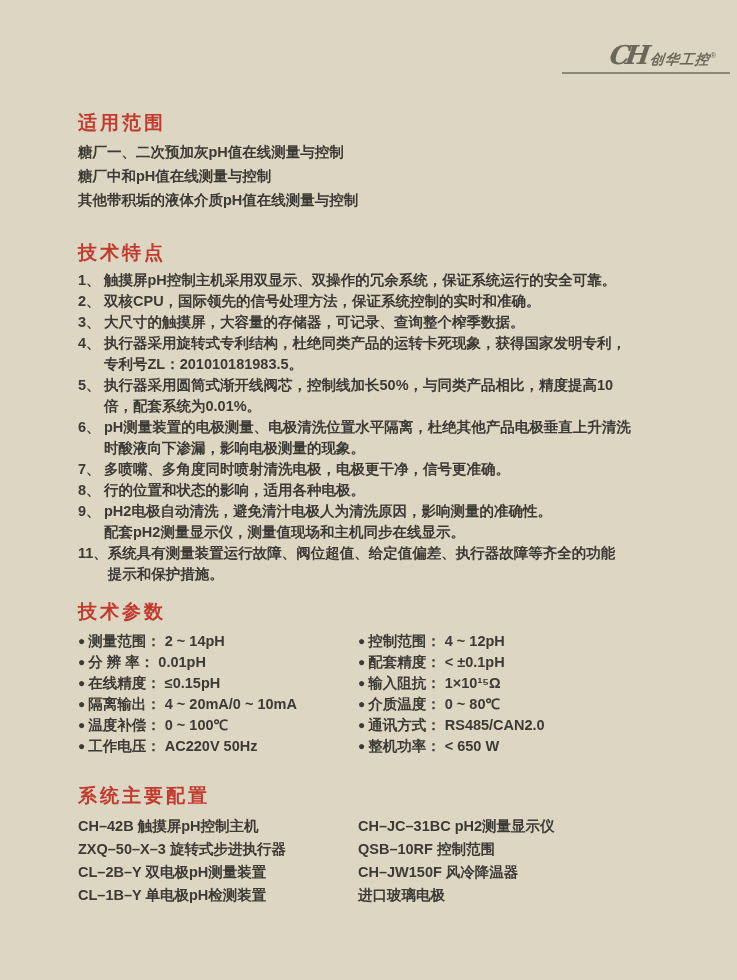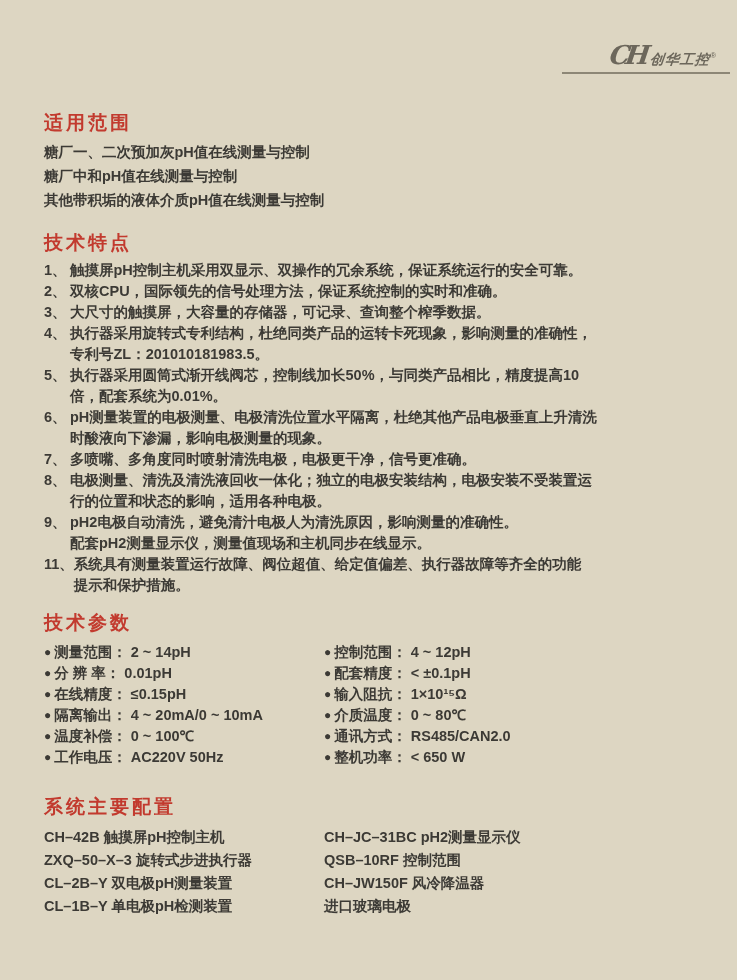--- a/index.html
+++ b/index.html
@@ -27,32 +27,32 @@
     font-size:14px;font-weight:bold;font-style:italic;
     letter-spacing:1px;
     display:inline-block;transform:skewX(-6deg);
   }
   .logo-reg{font-size:8px;vertical-align:super;}
   .header-rule{
     position:absolute;top:72px;left:562px;
     width:168px;height:2px;background:#8d8776;
   }
   
-  .content{position:absolute;left:44px;top:110px;width:648px;}
+  .content{position:absolute;left:78px;top:110px;width:648px;}
   .sec-title{
     color:#c23a2e;font-size:19px;font-weight:bold;
     letter-spacing:3px;line-height:26px;margin:0;
   }
   
   .scope-lines{margin-top:4px;}
   .scope-line{
     font-size:14.5px;font-weight:bold;line-height:24px;white-space:nowrap;
   }
   
-  .features-title{margin-top:18px;}
+  .features-title{margin-top:28px;}
   .feat-list{list-style:none;margin:4px 0 0 0;padding:0;}
   .feat{display:flex;font-size:14.5px;font-weight:bold;line-height:21px;}
   .fnum{flex:0 0 auto;min-width:26px;white-space:nowrap;}
   .ftext{flex:1;}
   .fline{display:block;white-space:nowrap;}
   
   .params-title{margin-top:14px;}
   .param-grid{display:grid;grid-template-columns:280px 1fr;margin-top:6px;}
   .prow{font-size:14.5px;font-weight:bold;line-height:21px;white-space:nowrap;}
   .bullet{font-size:12px;margin-right:3px;vertical-align:1px;}
@@ -97,21 +97,21 @@
       </li>
       <li class="feat">
         <span class="fnum">3、</span>
         <span class="ftext">
             <span class="fline">大尺寸的触摸屏，大容量的存储器，可记录、查询整个榨季数据。</span>
           </span>
       </li>
       <li class="feat">
         <span class="fnum">4、</span>
         <span class="ftext">
-            <span class="fline">执行器采用旋转式专利结构，杜绝同类产品的运转卡死现象，影响测量的准确性，</span>
+            <span class="fline">执行器采用旋转式专利结构，杜绝同类产品的运转卡死现象，获得国家发明专利，</span>
             <span class="fline">专利号ZL：201010181983.5。</span>
           </span>
       </li>
       <li class="feat">
         <span class="fnum">5、</span>
         <span class="ftext">
             <span class="fline">执行器采用圆筒式渐开线阀芯，控制线加长50%，与同类产品相比，精度提高10</span>
             <span class="fline">倍，配套系统为0.01%。</span>
           </span>
       </li>
@@ -124,21 +124,20 @@
       </li>
       <li class="feat">
         <span class="fnum">7、</span>
         <span class="ftext">
             <span class="fline">多喷嘴、多角度同时喷射清洗电极，电极更干净，信号更准确。</span>
           </span>
       </li>
       <li class="feat">
         <span class="fnum">8、</span>
         <span class="ftext">
-            <span class="fline">电极测量、清洗及清洗液回收一体化；独立的电极安装结构，电极安装不受装置运</span>
             <span class="fline">行的位置和状态的影响，适用各种电极。</span>
           </span>
       </li>
       <li class="feat">
         <span class="fnum">9、</span>
         <span class="ftext">
             <span class="fline">pH2电极自动清洗，避免清汁电极人为清洗原因，影响测量的准确性。</span>
             <span class="fline">配套pH2测量显示仪，测量值现场和主机同步在线显示。</span>
           </span>
       </li>

